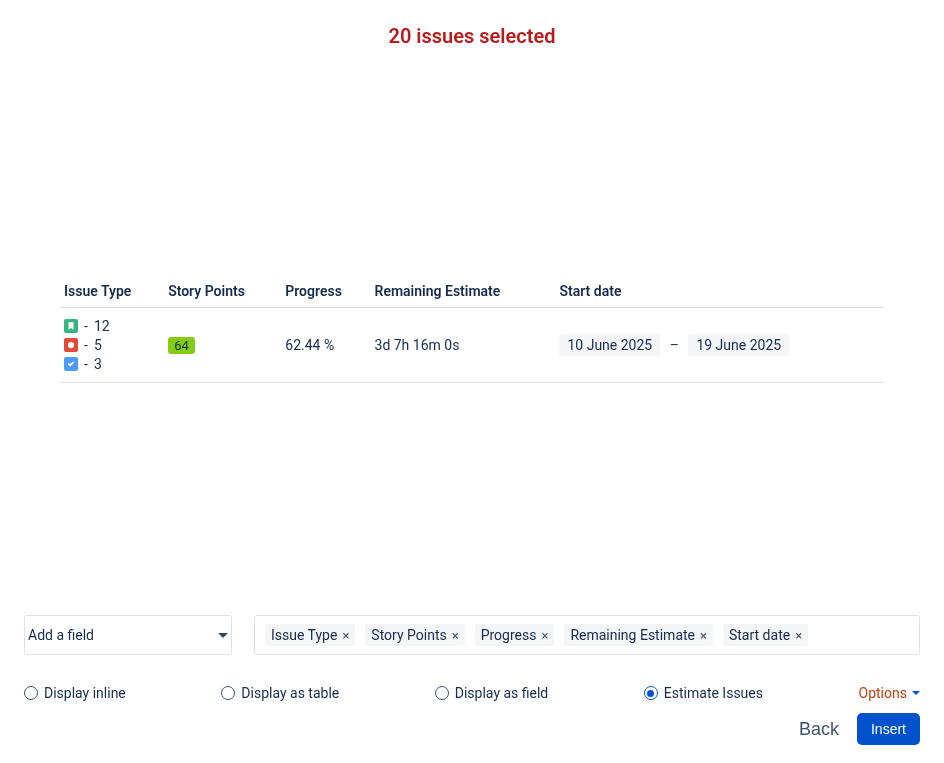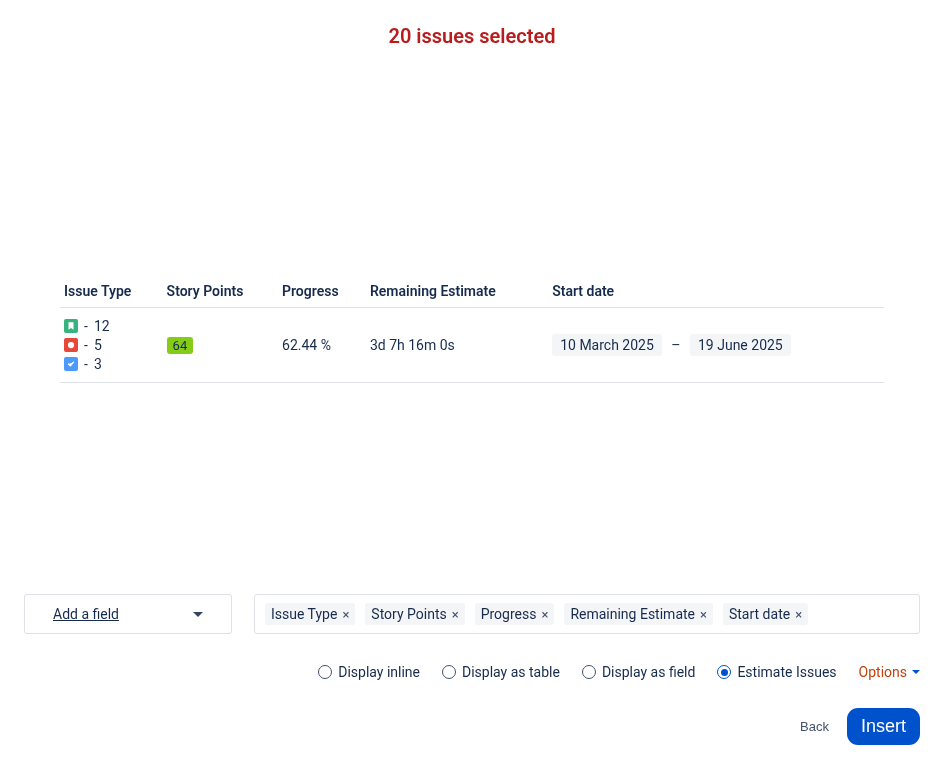--- a/index.html
+++ b/index.html
@@ -103,26 +103,25 @@
       margin-bottom: 30px;
     }
     .add-field-select {
       width: 208px;
       height: 40px;
       border: 1px solid #dfe1e6;
       border-radius: 3px;
       display: flex;
       align-items: center;
       justify-content: space-between;
-      padding: 0 28px;
+      padding: 0 3px;
       font-size: 14px;
       color: #172b4d;
       background: #fff;
       cursor: pointer;
-      text-decoration: underline;
     }
     .chevron {
       width: 0;
       height: 0;
       border-left: 5px solid transparent;
       border-right: 5px solid transparent;
       border-top: 5px solid #344563;
     }
     .chips-box {
       flex: 1;
@@ -147,25 +146,25 @@
     }
     .chip .x {
       font-size: 13px;
       color: #42526e;
       cursor: pointer;
       line-height: 1;
     }
     .radio-row {
       display: flex;
       align-items: center;
-      justify-content: flex-end;
+      justify-content: space-between;
       gap: 22px;
       font-size: 14px;
       color: #172b4d;
-      margin-bottom: 28px;
+      margin-bottom: 12px;
     }
     .radio-item {
       display: flex;
       align-items: center;
       gap: 6px;
       cursor: pointer;
     }
     .radio {
       width: 14px;
       height: 14px;
@@ -199,32 +198,32 @@
       border-right-width: 4px;
       border-top-width: 4px;
     }
     .button-row {
       display: flex;
       justify-content: flex-end;
       align-items: center;
       gap: 18px;
     }
     .btn-back {
-      font-size: 13px;
+      font-size: 18px;
       color: #42526e;
       cursor: pointer;
       background: none;
       border: none;
     }
     .btn-insert {
-      font-size: 18px;
+      font-size: 14px;
       color: #fff;
       background: #0052cc;
       border: none;
-      border-radius: 11px;
+      border-radius: 5px;
       padding: 8px 14px;
       cursor: pointer;
       font-weight: 500;
     }
   </style>
 </head>
 <body>
 
 <h1 class="title">20 issues selected</h1>
 
@@ -275,21 +274,21 @@
         <td>
           <span class="pill">64</span>
         </td>
         <td>
           <span>62.44 %</span>
         </td>
         <td>
           <span>3d 7h 16m 0s</span>
         </td>
         <td>
-          <span class="date-badge">10 March 2025</span>
+          <span class="date-badge">10 June 2025</span>
           <span class="date-sep">–</span>
           <span class="date-badge">19 June 2025</span>
         </td>
       </tr>
     </tbody>
   </table>
 </div>
 
 <div class="bottom-area">
   <div class="field-row">

